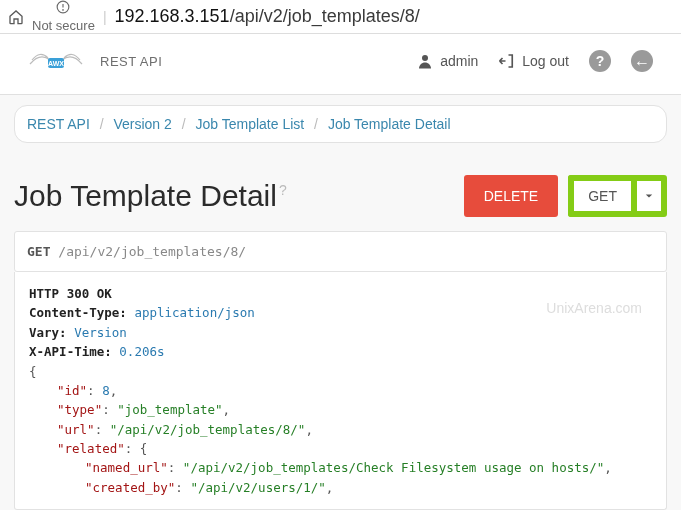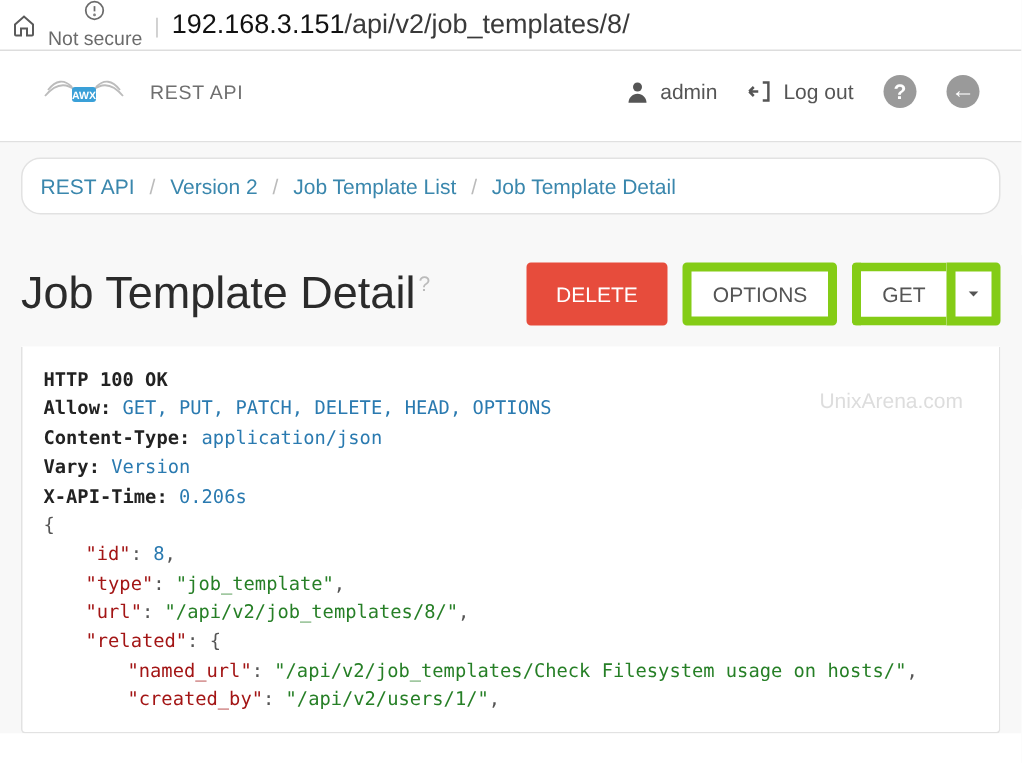--- a/index.html
+++ b/index.html
@@ -106,37 +106,39 @@
     <span class="bsep">/</span>
     <a href="#">Job Template List</a>
     <span class="bsep">/</span>
     <a href="#">Job Template Detail</a>
   </div>
 
   <div class="title-row" style="margin-left:-14px; padding-left:14px;">
     <h1><span>Job Template Detail</span><span class="qmark">?</span></h1>
     <div class="btns">
       <button class="btn btn-danger">DELETE</button>
-      <button class="btn">OPTIONS</button>
       <div class="btn-group">
         <button class="btn">GET</button>
         <button class="btn caret">
           <svg width="8" height="8" viewBox="0 0 10 10">
               <path d="M1 3l4 4 4-4z" fill="#555"></path>
             </svg>
         </button>
       </div>
     </div>
   </div>
 
+  <div class="req-box">
+    <span class="method">GET</span>
+    <span class="path">/api/v2/job_templates/8/</span>
+  </div>
 
   <div class="resp-box">
     <span class="watermark">UnixArena.com</span>
-    <div class="status">HTTP 100 OK</div>
-    <div><span class="hdr-key">Allow:</span> <span class="hdr-val">GET, PUT, PATCH, DELETE, HEAD, OPTIONS</span></div>
+    <div class="status">HTTP 300 OK</div>
     <div><span class="hdr-key">Content-Type:</span> <span class="hdr-val">application/json</span></div>
     <div><span class="hdr-key">Vary:</span> <span class="hdr-val">Version</span></div>
     <div><span class="hdr-key">X-API-Time:</span> <span class="hdr-val">0.206s</span></div>
     <div class="json-punc">{</div>
     <span class="ind1"><span class="json-key">"id"</span><span class="json-punc">: </span><span class="json-num">8</span><span class="json-punc">,</span></span>
     <span class="ind1"><span class="json-key">"type"</span><span class="json-punc">: </span><span class="json-str">"job_template"</span><span class="json-punc">,</span></span>
     <span class="ind1"><span class="json-key">"url"</span><span class="json-punc">: </span><span class="json-str">"/api/v2/job_templates/8/"</span><span class="json-punc">,</span></span>
     <span class="ind1"><span class="json-key">"related"</span><span class="json-punc">: {</span></span>
     <span class="ind2"><span class="json-key">"named_url"</span><span class="json-punc">: </span><span class="json-str">"/api/v2/job_templates/Check Filesystem usage on hosts/"</span><span class="json-punc">,</span></span>
     <span class="ind2"><span class="json-key">"created_by"</span><span class="json-punc">: </span><span class="json-str">"/api/v2/users/1/"</span><span class="json-punc">,</span></span>

